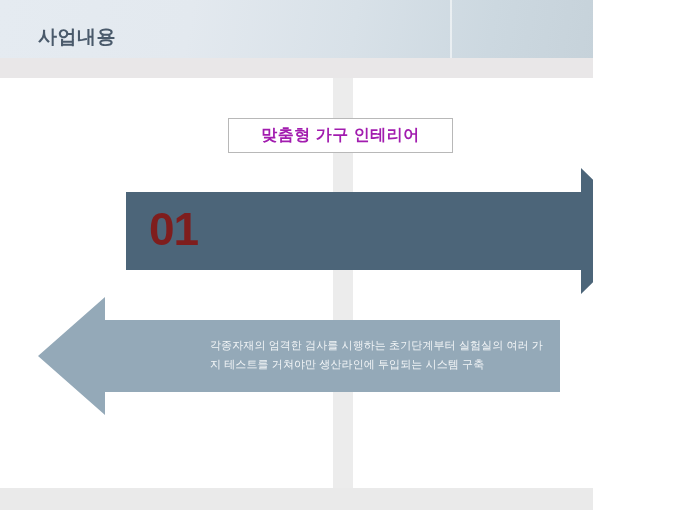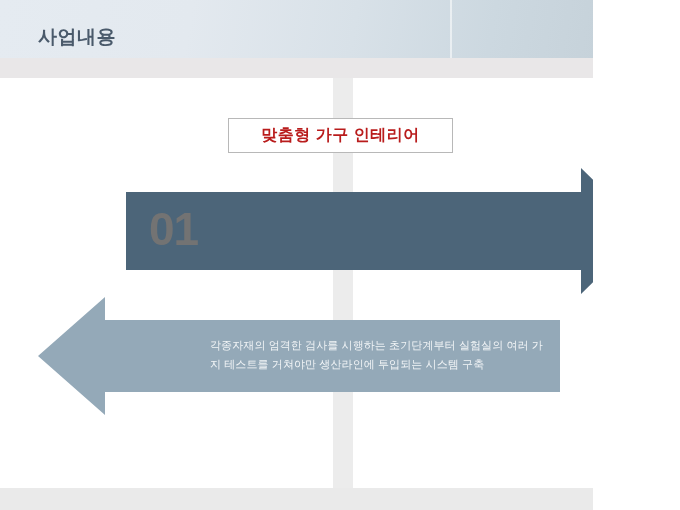--- a/index.html
+++ b/index.html
@@ -91,39 +91,39 @@
     border: 1px solid #b8b8b8;
     background: #ffffff;
     display: flex;
     align-items: center;
     justify-content: center;
     box-sizing: border-box;
   }
   .title-box-text {
     font-size: 16px;
     font-weight: bold;
-    color: #b91c1c;
+    color: #a21caf;
     letter-spacing: 0.5px;
     white-space: nowrap;
   }
 
   
   .arrow-wrap {
     position: absolute;
   }
   .arrow-wrap svg {
     display: block;
   }
 
   .arrow1 { left: 126px; top: 168px; width: 520px; height: 126px; }
   .arrow2 { left: 38px;  top: 297px; width: 522px; height: 118px; }
 
   .arrow-num {
     position: absolute;
-    color: #737373;
+    color: #7f1d1d;
     font-weight: bold;
     line-height: 1;
     white-space: nowrap;
   }
   .num1 {
     left: 149px;
     top: 206px;
     font-size: 46px;
     letter-spacing: -1px;
   }

